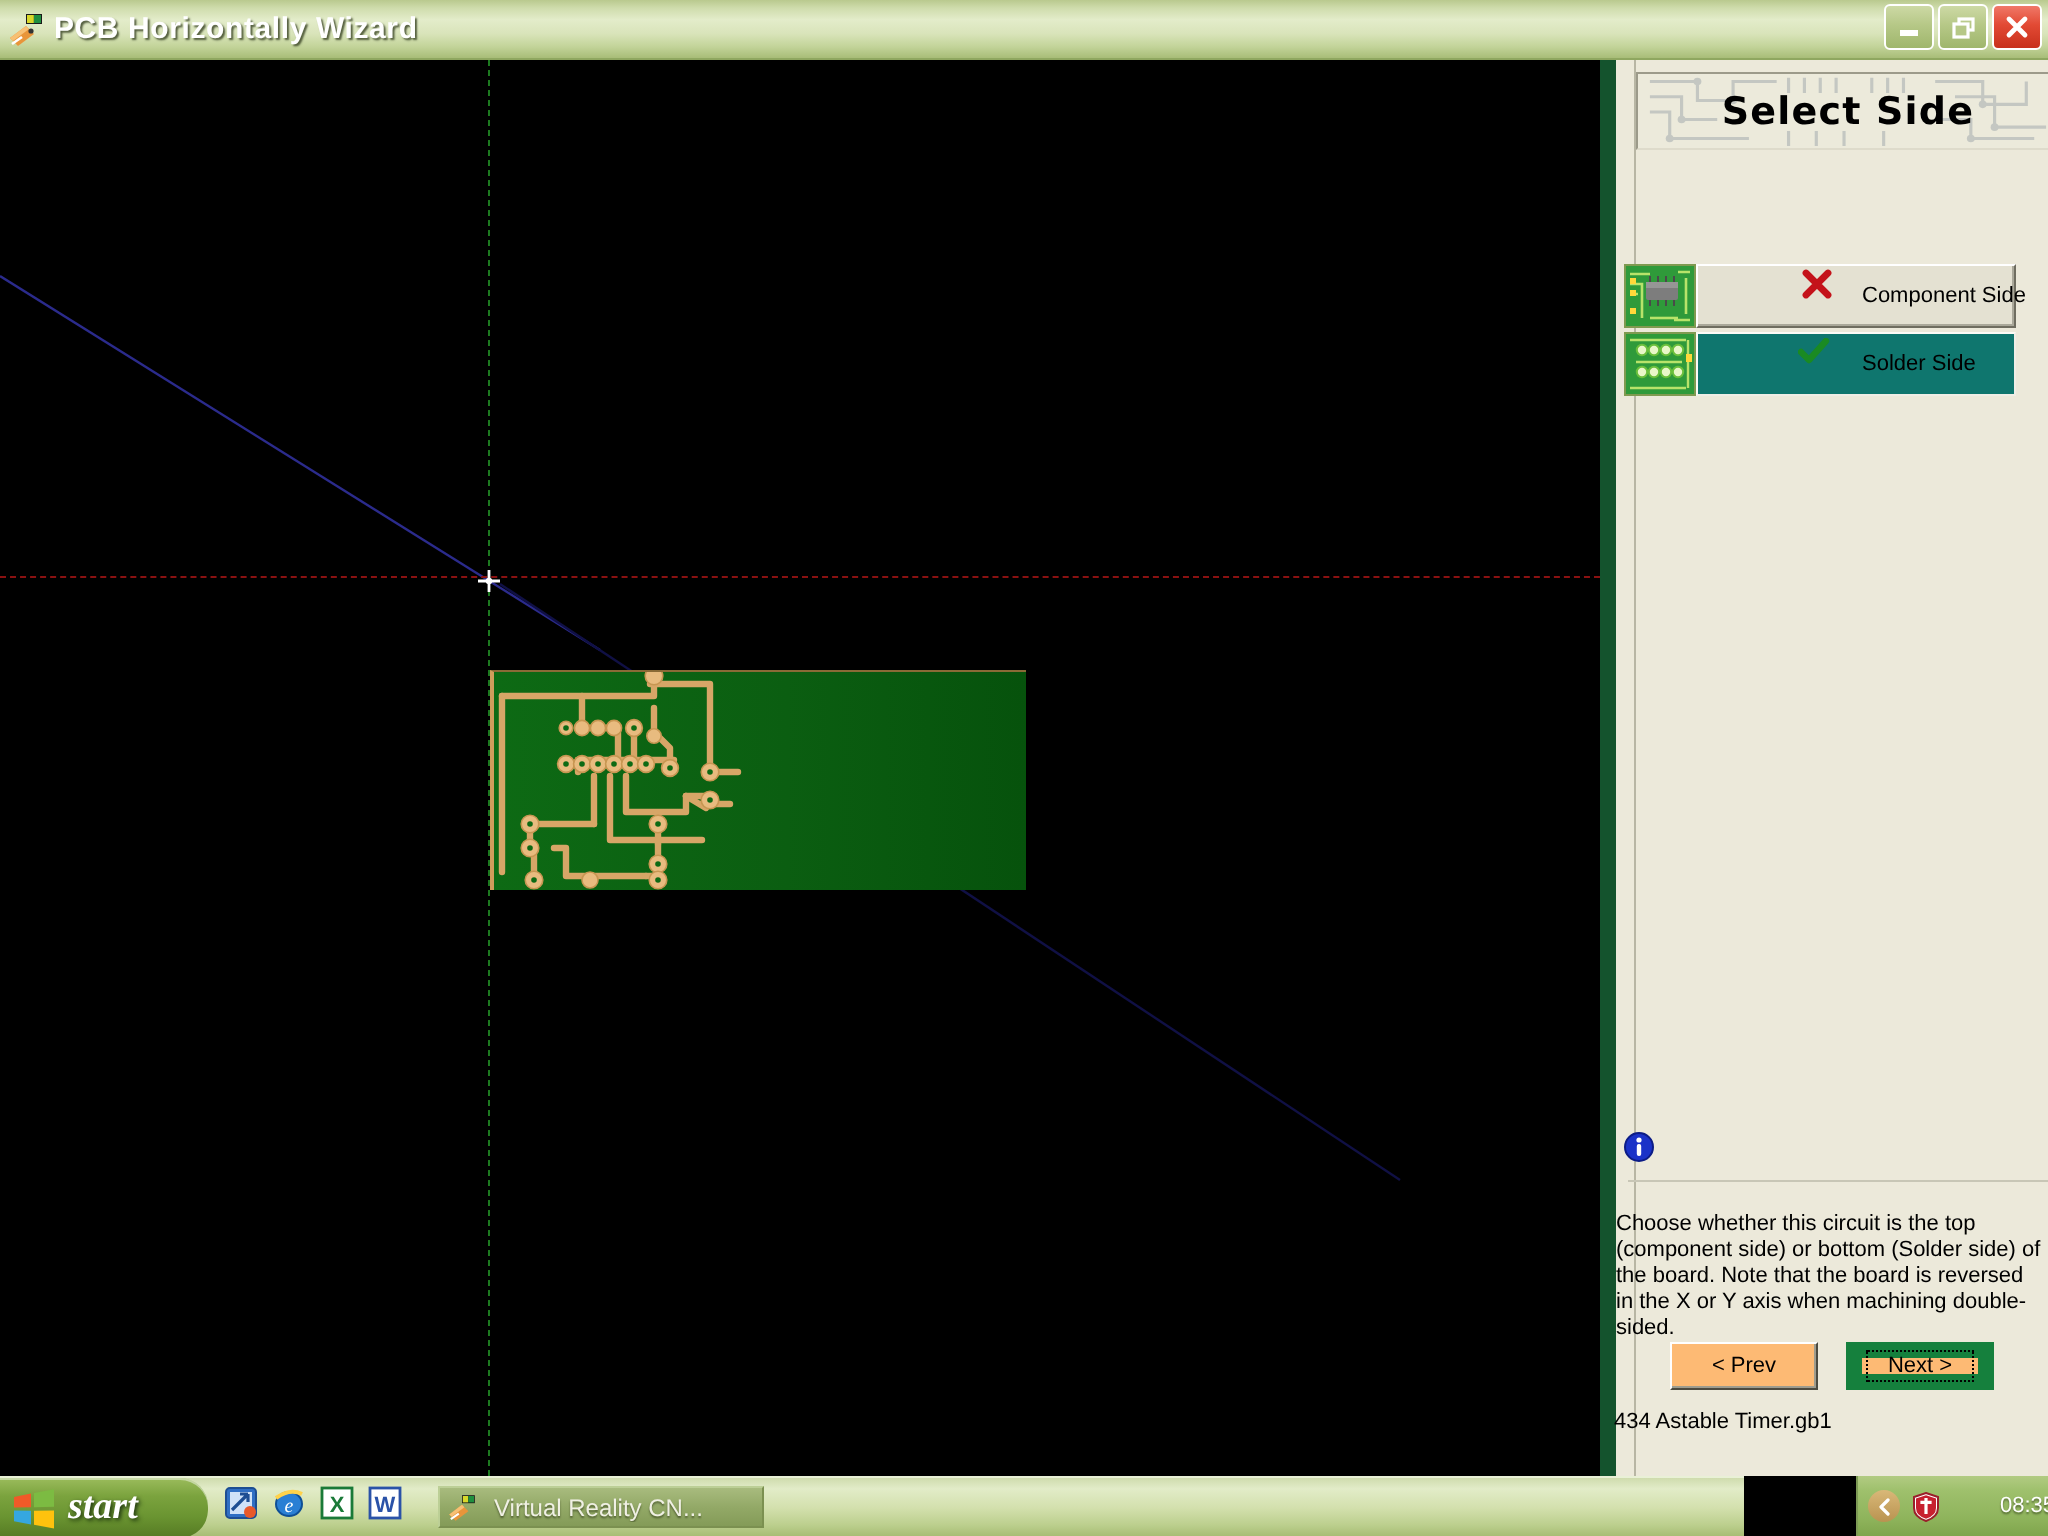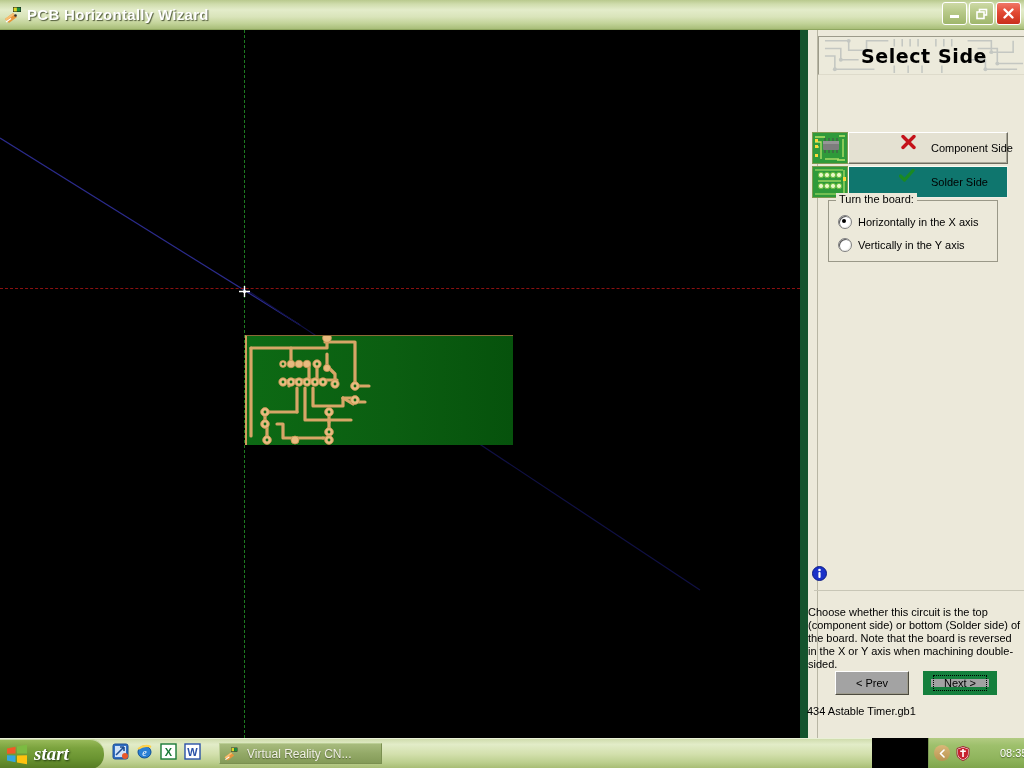--- a/index.html
+++ b/index.html
@@ -219,21 +219,21 @@
   #info-text {
     position: absolute; left: 808px; top: 586px;
     width: 214px;
     font-size: 11px; color: #000; line-height: 13px; margin-top: 20px;
   }
 
   #nav-buttons { position: absolute; left: 835px; top: 671px; }
   .nav-btn {
     position: absolute; top: 0;
     width: 74px; height: 24px;
-    background: #a3a3a3;
+    background: #fdba74;
     border: 1px solid #ffffff;
     border-right-color: #4d4b40; border-bottom-color: #4d4b40;
     box-shadow: inset -1px -1px 0 #9e9c8e;
     font-size: 11px; color: #000;
     display: flex; align-items: center; justify-content: center;
     box-sizing: border-box;
   }
   .nav-btn.prev { left: 0; }
   .nav-btn.next {
     left: 88px;
@@ -545,34 +545,20 @@
           </svg>
           <span class="side-label">Solder Side</span>
         </div>
       </div>
     </div>
 
     <div id="info-sep"></div>
 
   </div>
 
-  <div id="turn-group">
-    <div id="turn-box">
-      <div id="turn-box-in"></div>
-    </div>
-    <div id="turn-legend">Turn the board:</div>
-    <div class="radio-row" style="top:22px;">
-      <span class="radio checked"></span>
-      <span>Horizontally in the X axis</span>
-    </div>
-    <div class="radio-row" style="top:45px;">
-      <span class="radio"></span>
-      <span>Vertically in the Y axis</span>
-    </div>
-  </div>
 
   <div id="info-icon">
     <svg width="15" height="15" viewBox="0 0 15 15">
       <circle cx="7.5" cy="7.5" r="7" fill="#1a32c8" stroke="#0c1c86" stroke-width="1"></circle>
       <circle cx="7.5" cy="4" r="1.3" fill="#fff"></circle>
       <rect x="6.4" y="6" width="2.2" height="6" rx="1" fill="#fff"></rect>
     </svg>
   </div>
   <div id="info-text">Choose whether this circuit is the top (component side) or bottom (Solder side) of the board. Note that the board is reversed in the X or Y axis when machining double-sided.</div>
 

